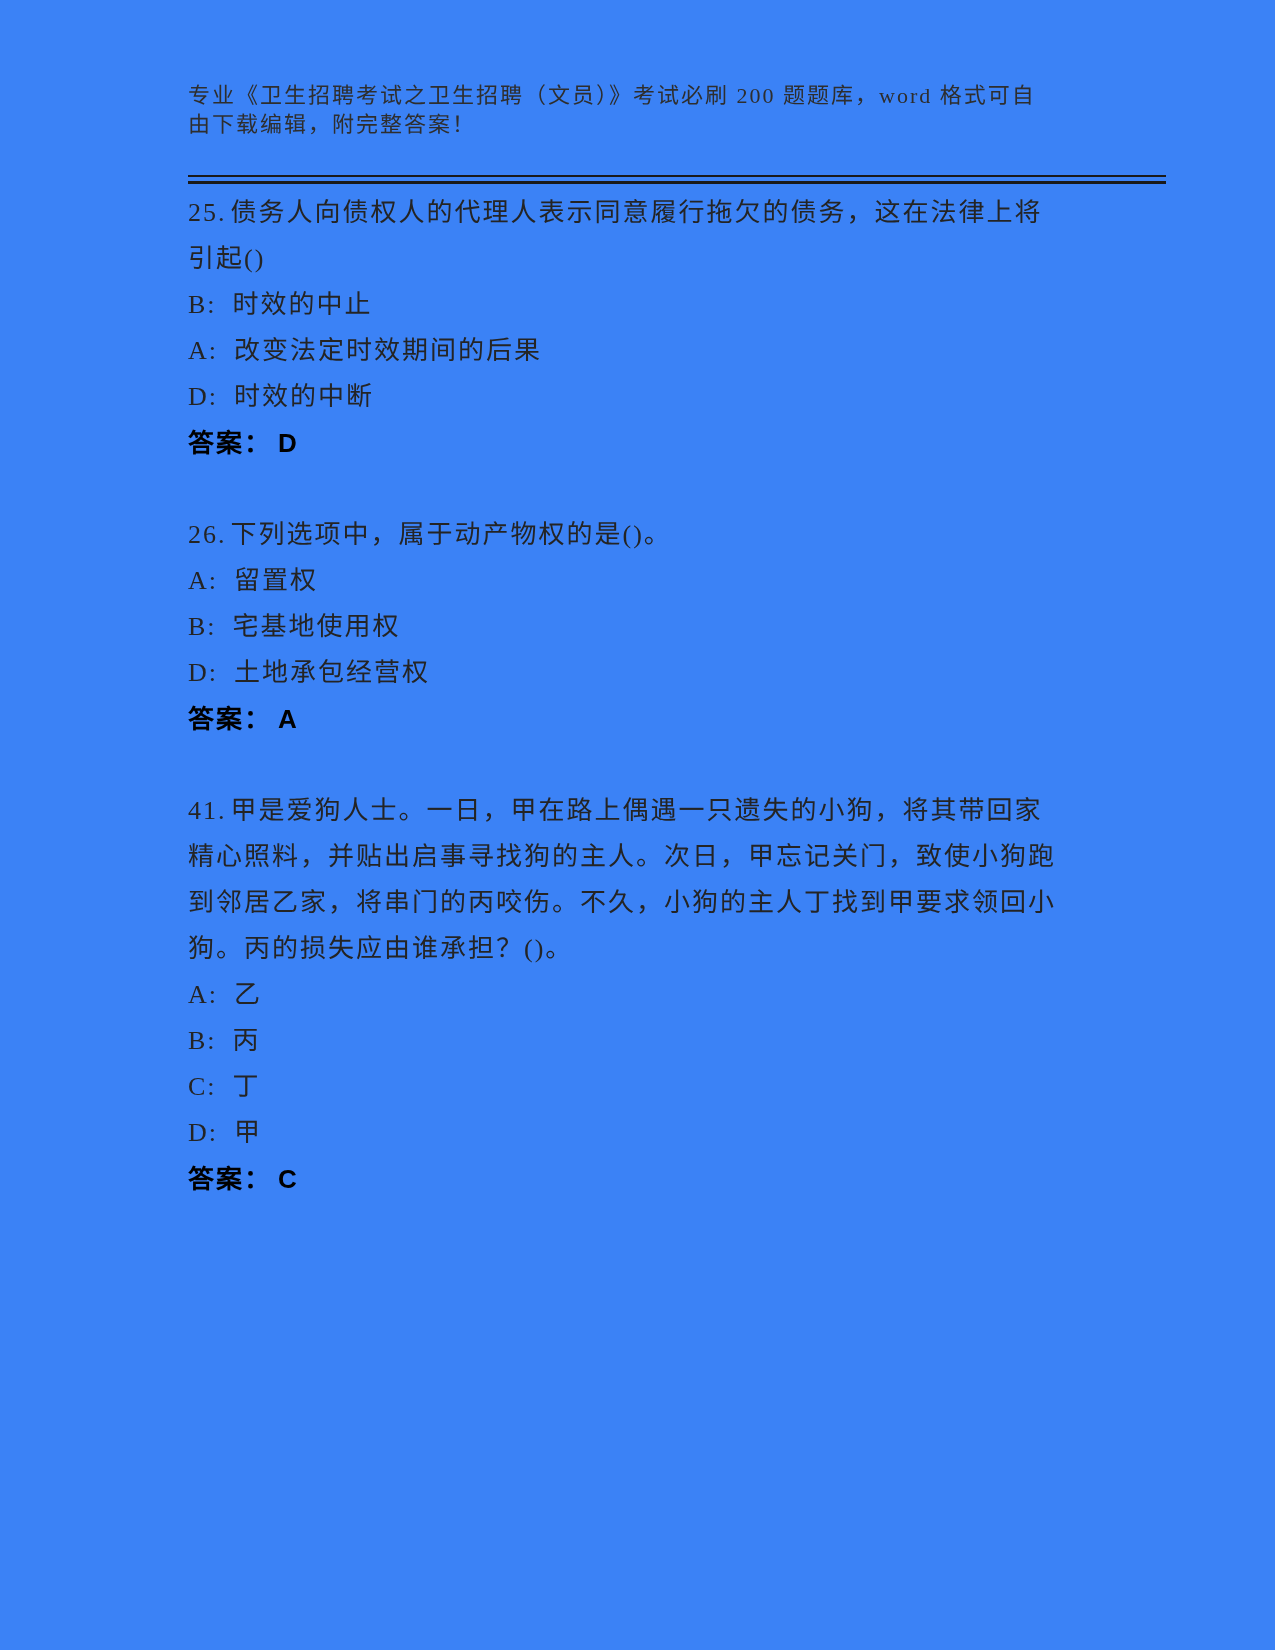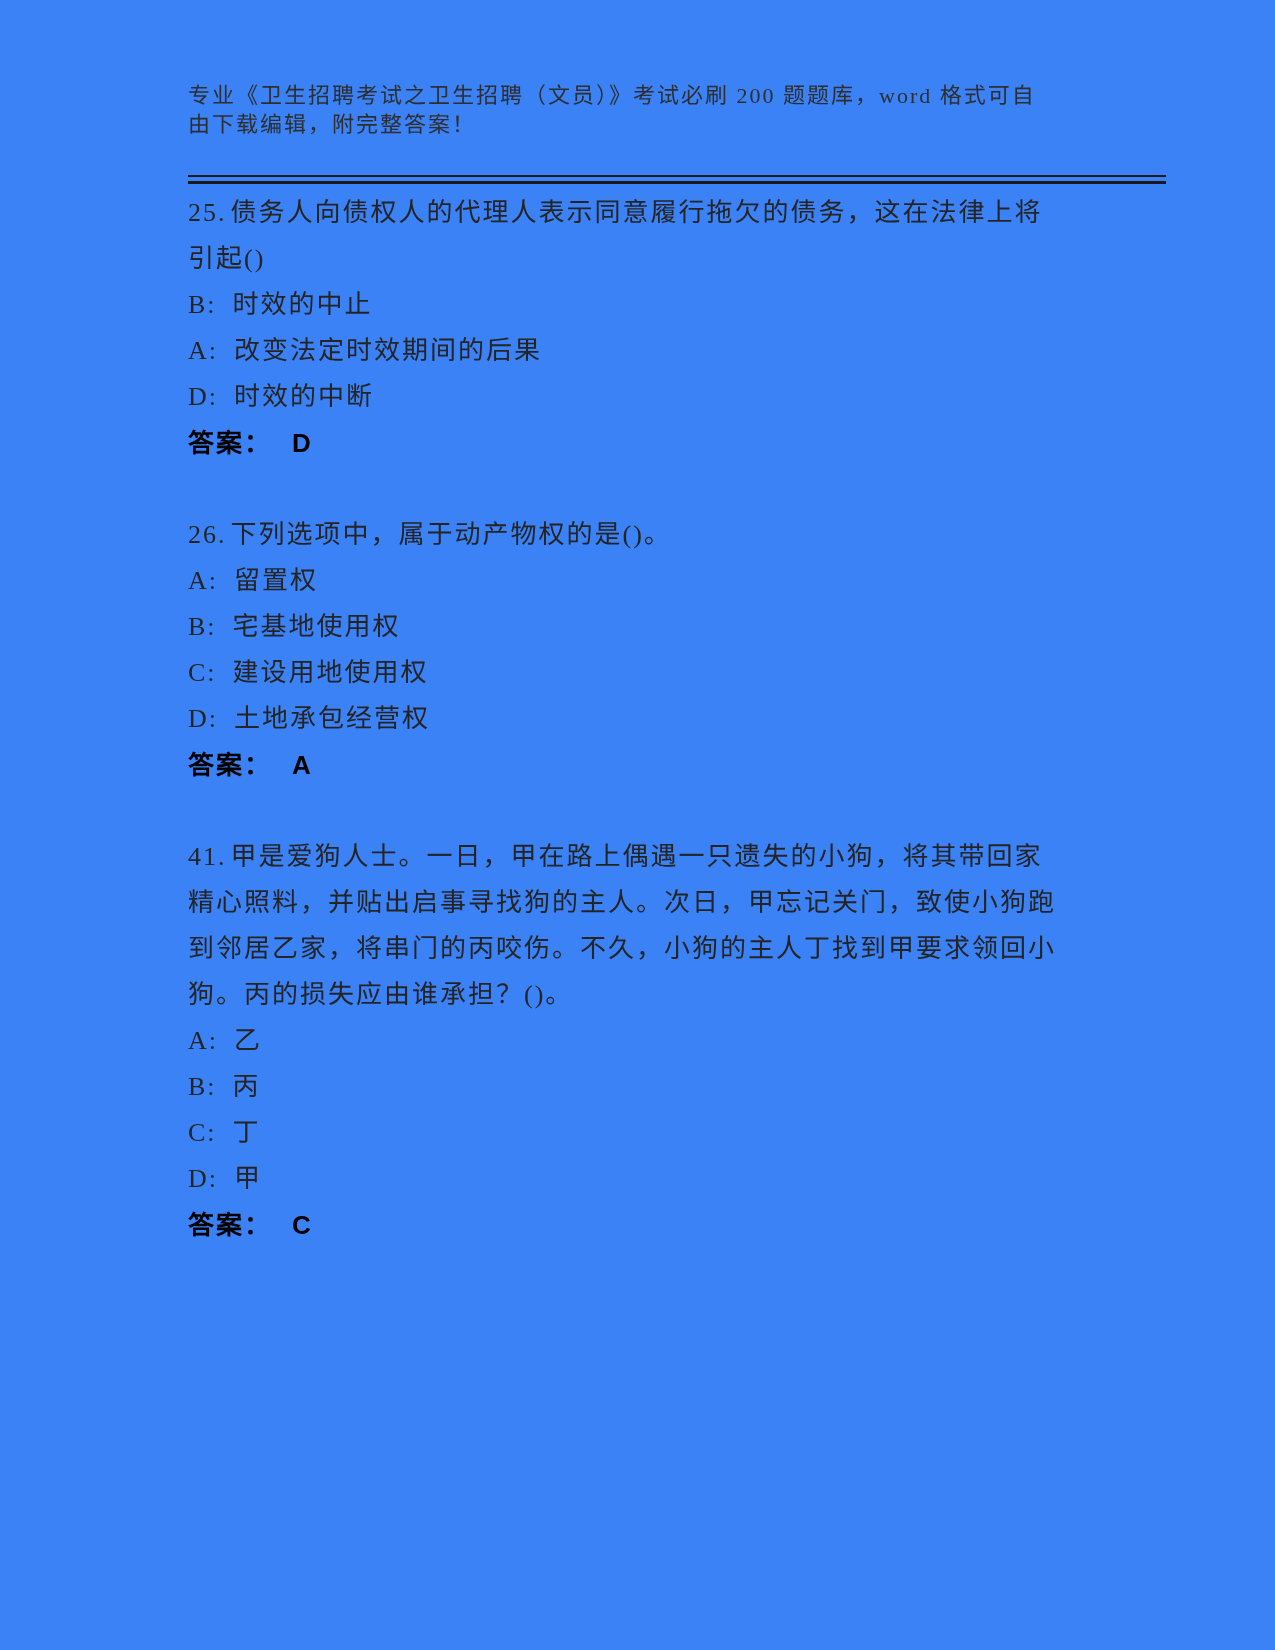--- a/index.html
+++ b/index.html
@@ -47,21 +47,21 @@
   .qblock { margin-top: 46px; }
   .qblock:first-child { margin-top: 0; }
   .questions p { margin: 0; }
   .qnum { margin-right: 4px; }
   .opt-label { margin-right: 16px; }
   .answer {
     font-weight: bold;
     font-family: "Liberation Sans", "DejaVu Sans", sans-serif;
     color: #000000;
   }
-  .ans-label { margin-right: 20px; }
+  .ans-label { margin-right: 6px; }
 </style>
 </head>
 <body>
 
 <div class="page">
 
   <div class="doc-header">
     <div class="header-line">专业《卫生招聘考试之卫生招聘（文员）》考试必刷 200 题题库，word 格式可自</div>
     <div class="header-line">由下载编辑，附完整答案！</div>
   </div>
@@ -75,21 +75,20 @@
       <p class="option"><span class="opt-label">B:</span><span>时效的中止</span></p>
       <p class="option"><span class="opt-label">A:</span><span>改变法定时效期间的后果</span></p>
       <p class="option"><span class="opt-label">D:</span><span>时效的中断</span></p>
       <p class="answer"><span class="ans-label">答案：</span><span>D</span></p>
     </div>
 
     <div class="qblock">
       <p class="stem"><span class="qnum">26.</span><span>下列选项中，属于动产物权的是()。</span></p>
       <p class="option"><span class="opt-label">A:</span><span>留置权</span></p>
       <p class="option"><span class="opt-label">B:</span><span>宅基地使用权</span></p>
-      <p class="option"><span class="opt-label">C:</span><span>建设用地使用权</span></p>
       <p class="option"><span class="opt-label">D:</span><span>土地承包经营权</span></p>
       <p class="answer"><span class="ans-label">答案：</span><span>A</span></p>
     </div>
 
     <div class="qblock">
       <p class="stem"><span class="qnum">41.</span><span>甲是爱狗人士。一日，甲在路上偶遇一只遗失的小狗，将其带回家精心照料，并贴出启事寻找狗的主人。次日，甲忘记关门，致使小狗跑到邻居乙家，将串门的丙咬伤。不久，小狗的主人丁找到甲要求领回小狗。丙的损失应由谁承担？()。</span></p>
       <p class="option"><span class="opt-label">A:</span><span>乙</span></p>
       <p class="option"><span class="opt-label">B:</span><span>丙</span></p>
       <p class="option"><span class="opt-label">C:</span><span>丁</span></p>
       <p class="option"><span class="opt-label">D:</span><span>甲</span></p>

